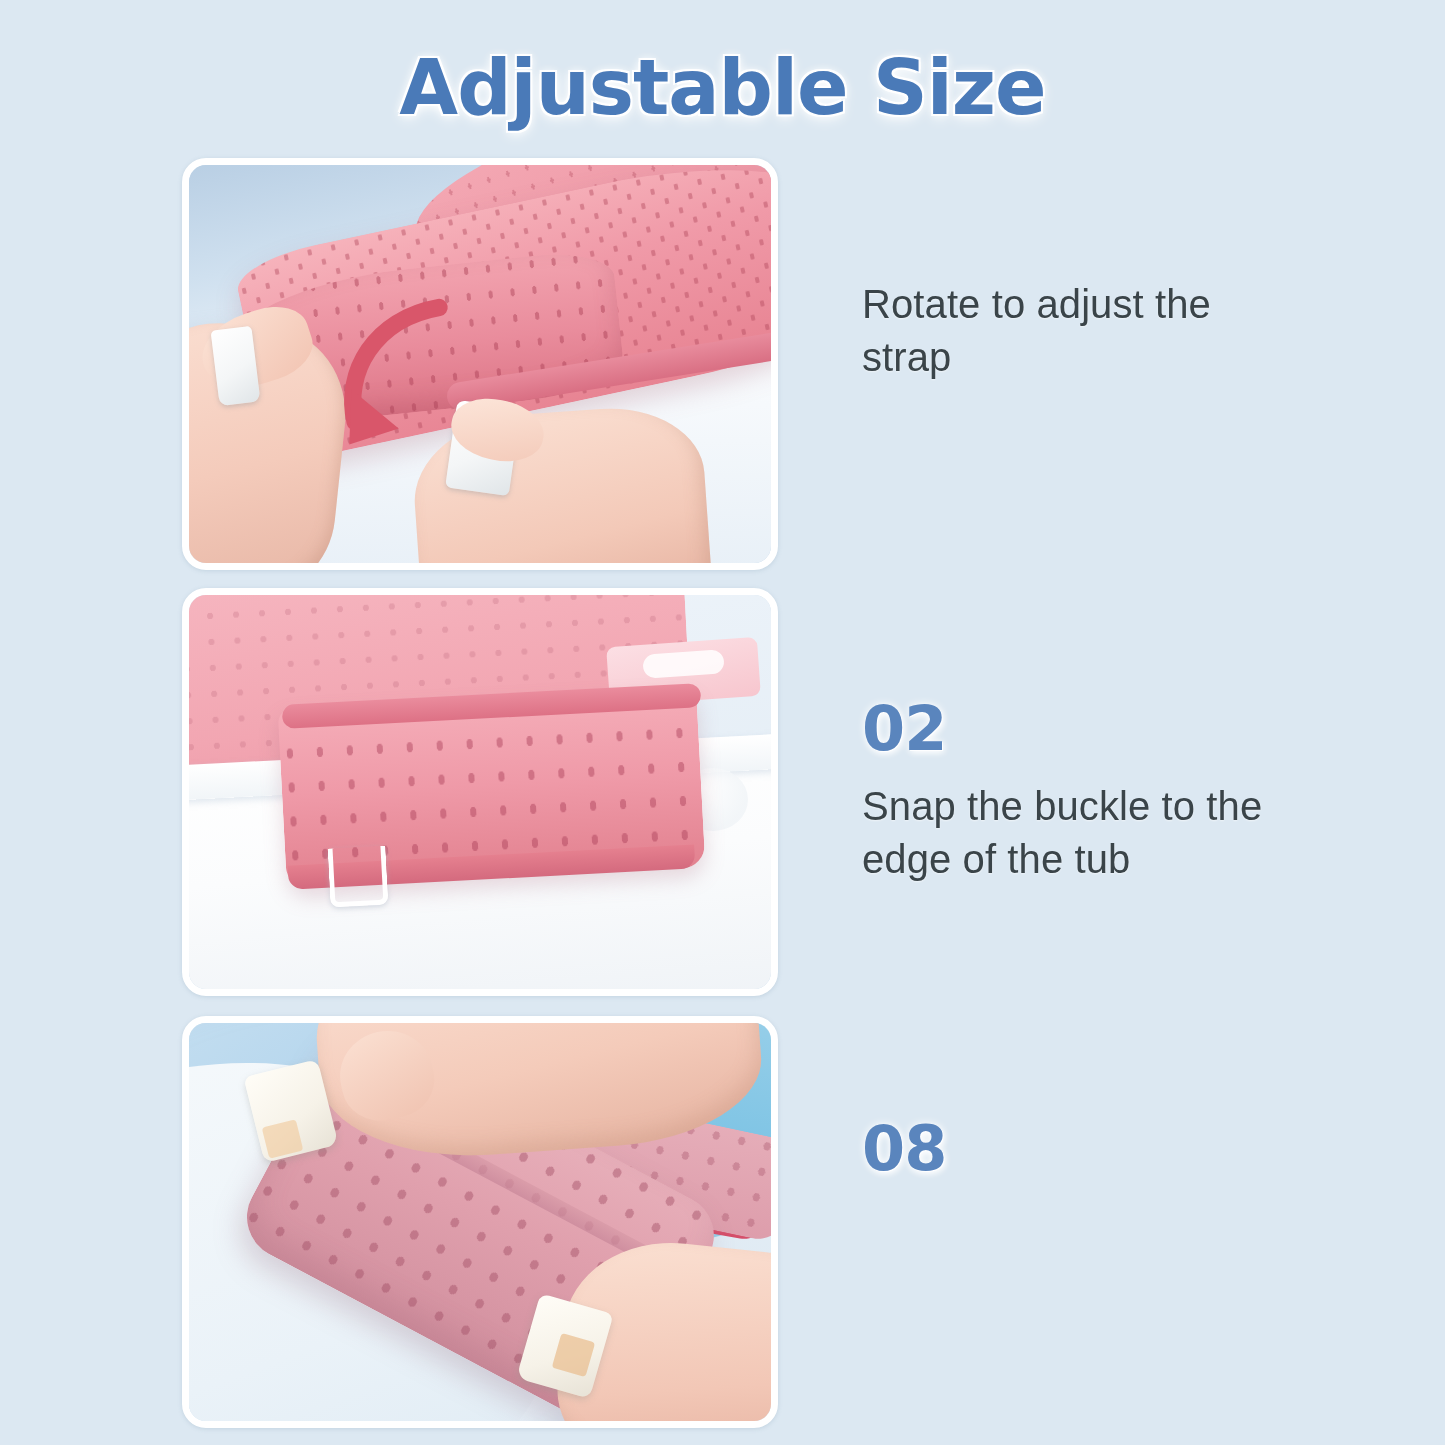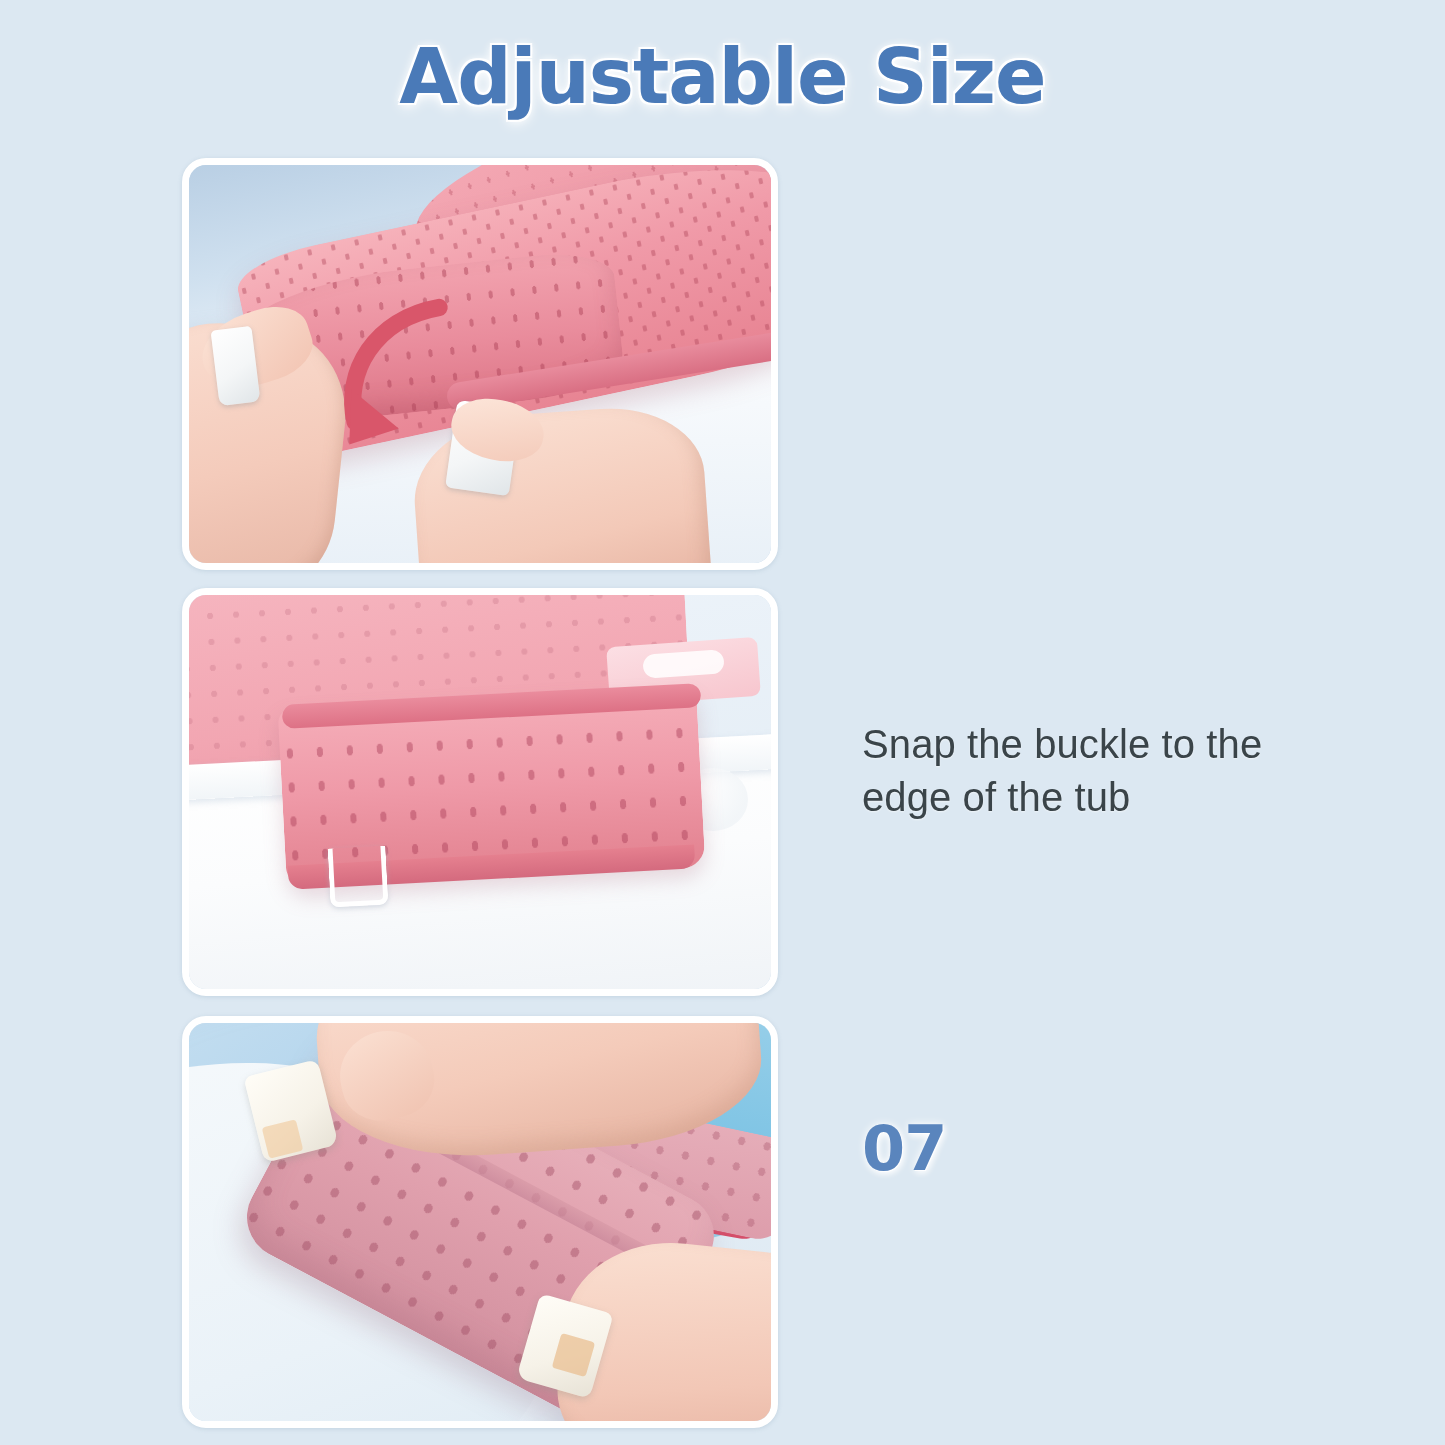--- a/index.html
+++ b/index.html
@@ -12,21 +12,21 @@
 
   body {
     background: #dce8f2;
     font-family: "Liberation Sans", sans-serif;
     position: relative;
   }
 
   
   .title-wrap {
     position: absolute;
-    top: 32px;
+    top: 43px;
     left: 0;
     width: 1445px;
     text-align: center;
   }
   .title {
     display: inline-block;
     font-family: "DejaVu Sans", sans-serif;
     font-size: 76px;
     font-weight: bold;
     letter-spacing: -1px;
@@ -440,21 +440,23 @@
     <div class="s3-clip-a"></div>
     <div class="s3-clip-a-notch"></div>
 
     <div class="s3-hand-bot"></div>
     <div class="s3-clip-b"></div>
     <div class="s3-clip-b-notch"></div>
   </div>
 </div>
 
 <div class="step step-1">
+  <div class="step-text">Rotate to adjust the strap</div>
 </div>
 
 <div class="step step-2">
+  <div class="step-num">02</div>
   <div class="step-text">Snap the buckle to the edge of the tub</div>
 </div>
 
 <div class="step step-3">
-  <div class="step-num">07</div>
+  <div class="step-num">08</div>
 </div>
 
 </body></html>

